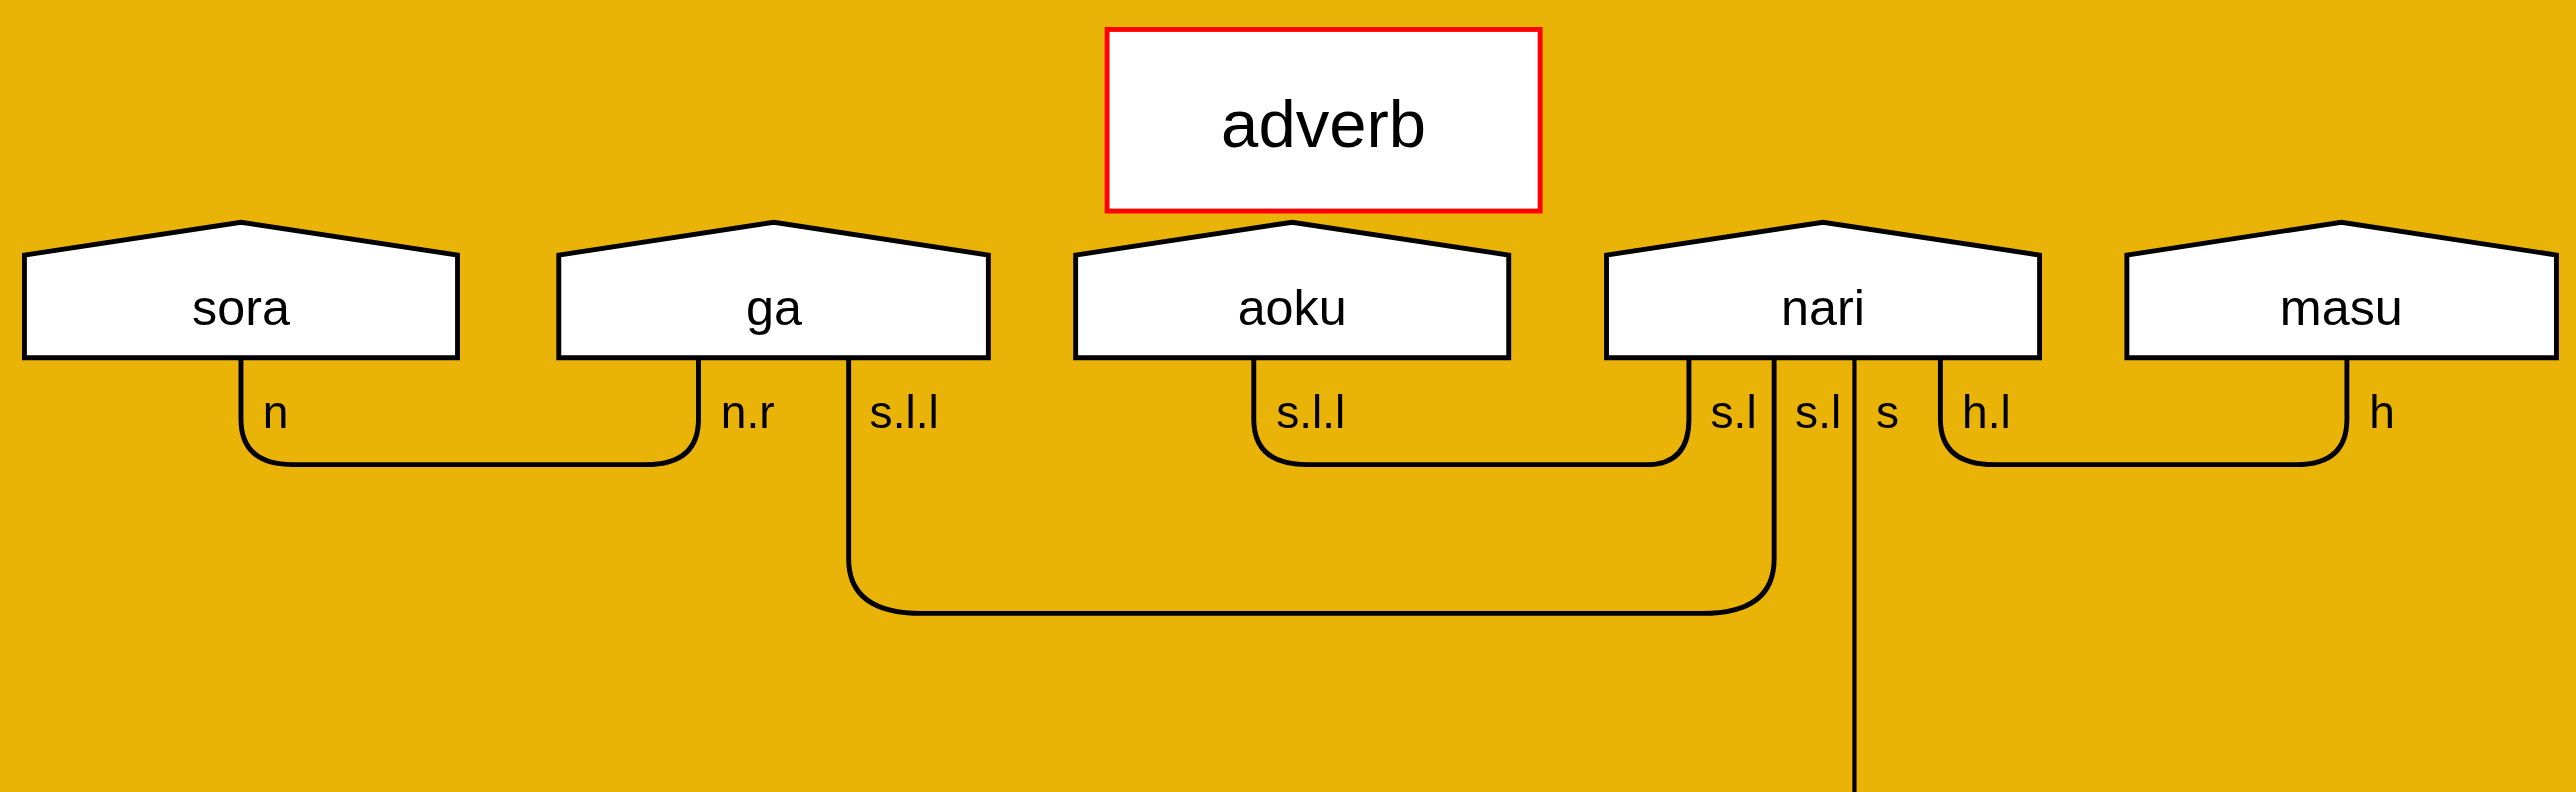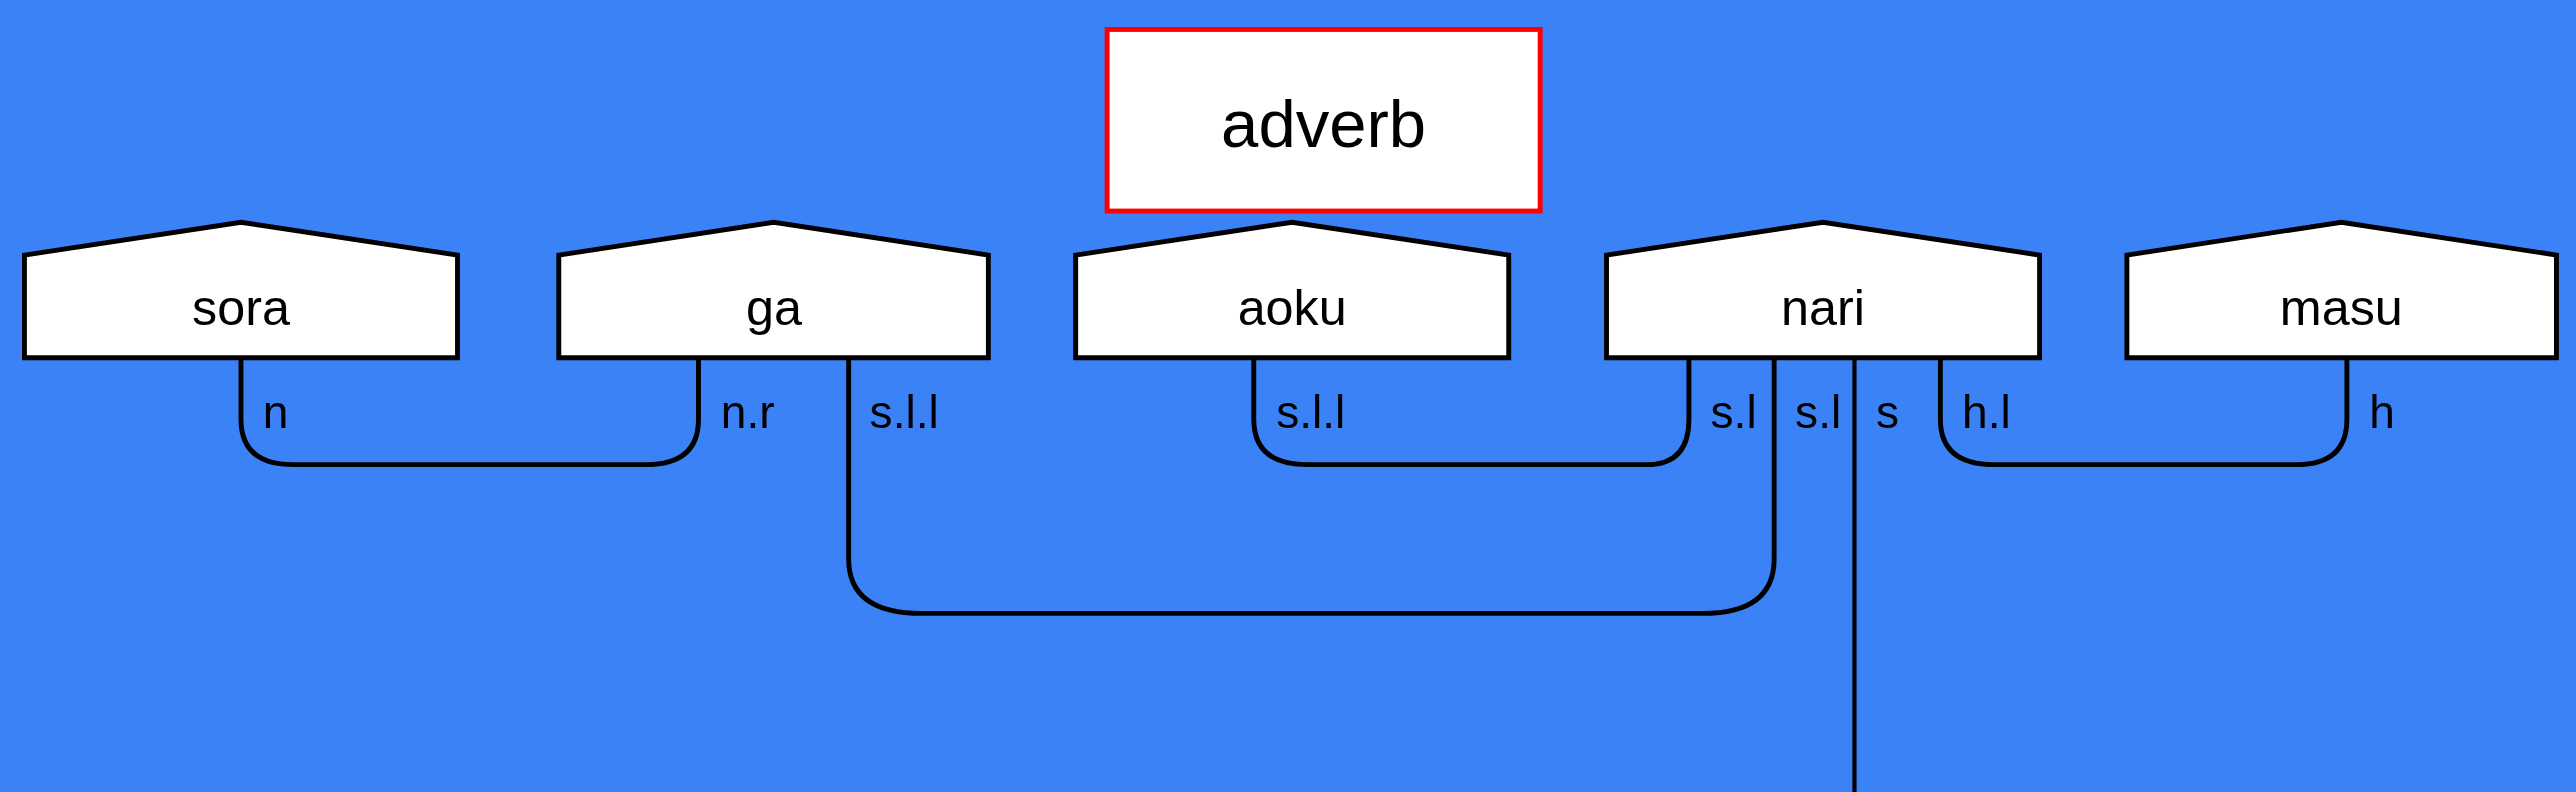--- a/index.html
+++ b/index.html
@@ -7,21 +7,21 @@
     padding: 0;
     background: #ffffff;
   }
   body {
     font-family: "Liberation Sans", sans-serif;
   }
   #canvas {
     position: relative;
     width: 2576px;
     height: 793px;
-    background: #3b82f6;
+    background: #eab308;
     overflow: hidden;
   }
   #canvas svg {
     position: absolute;
     left: 0;
     top: 0;
     width: 2576px;
     height: 793px;
   }
   .node-shape {

